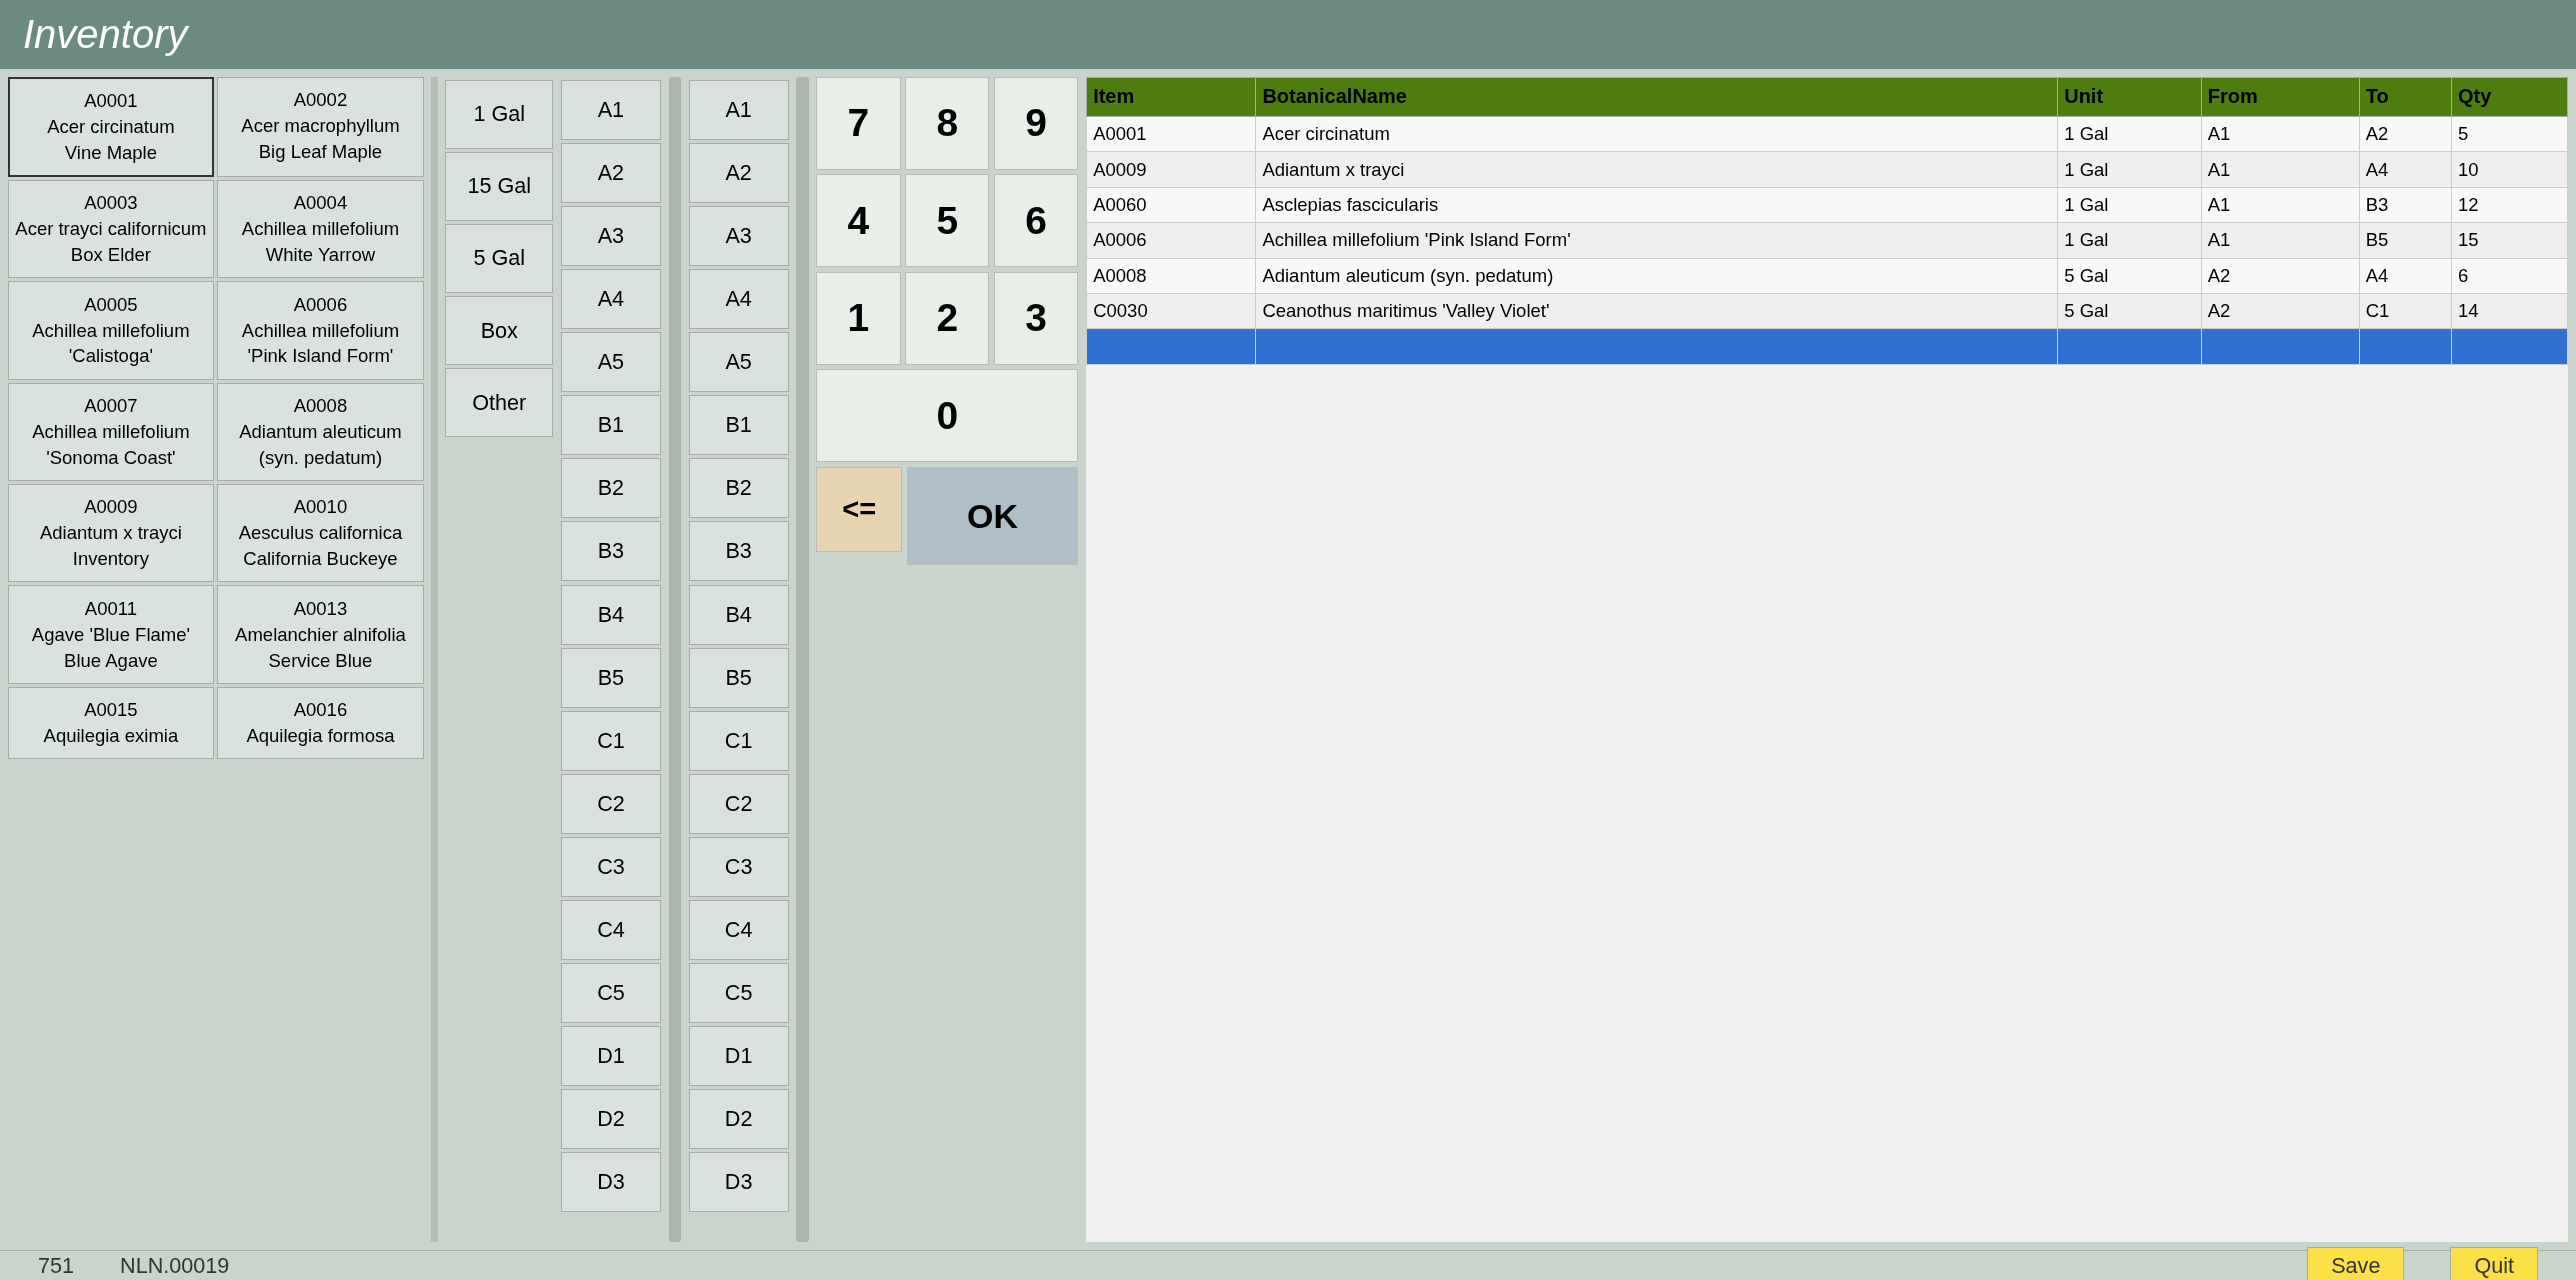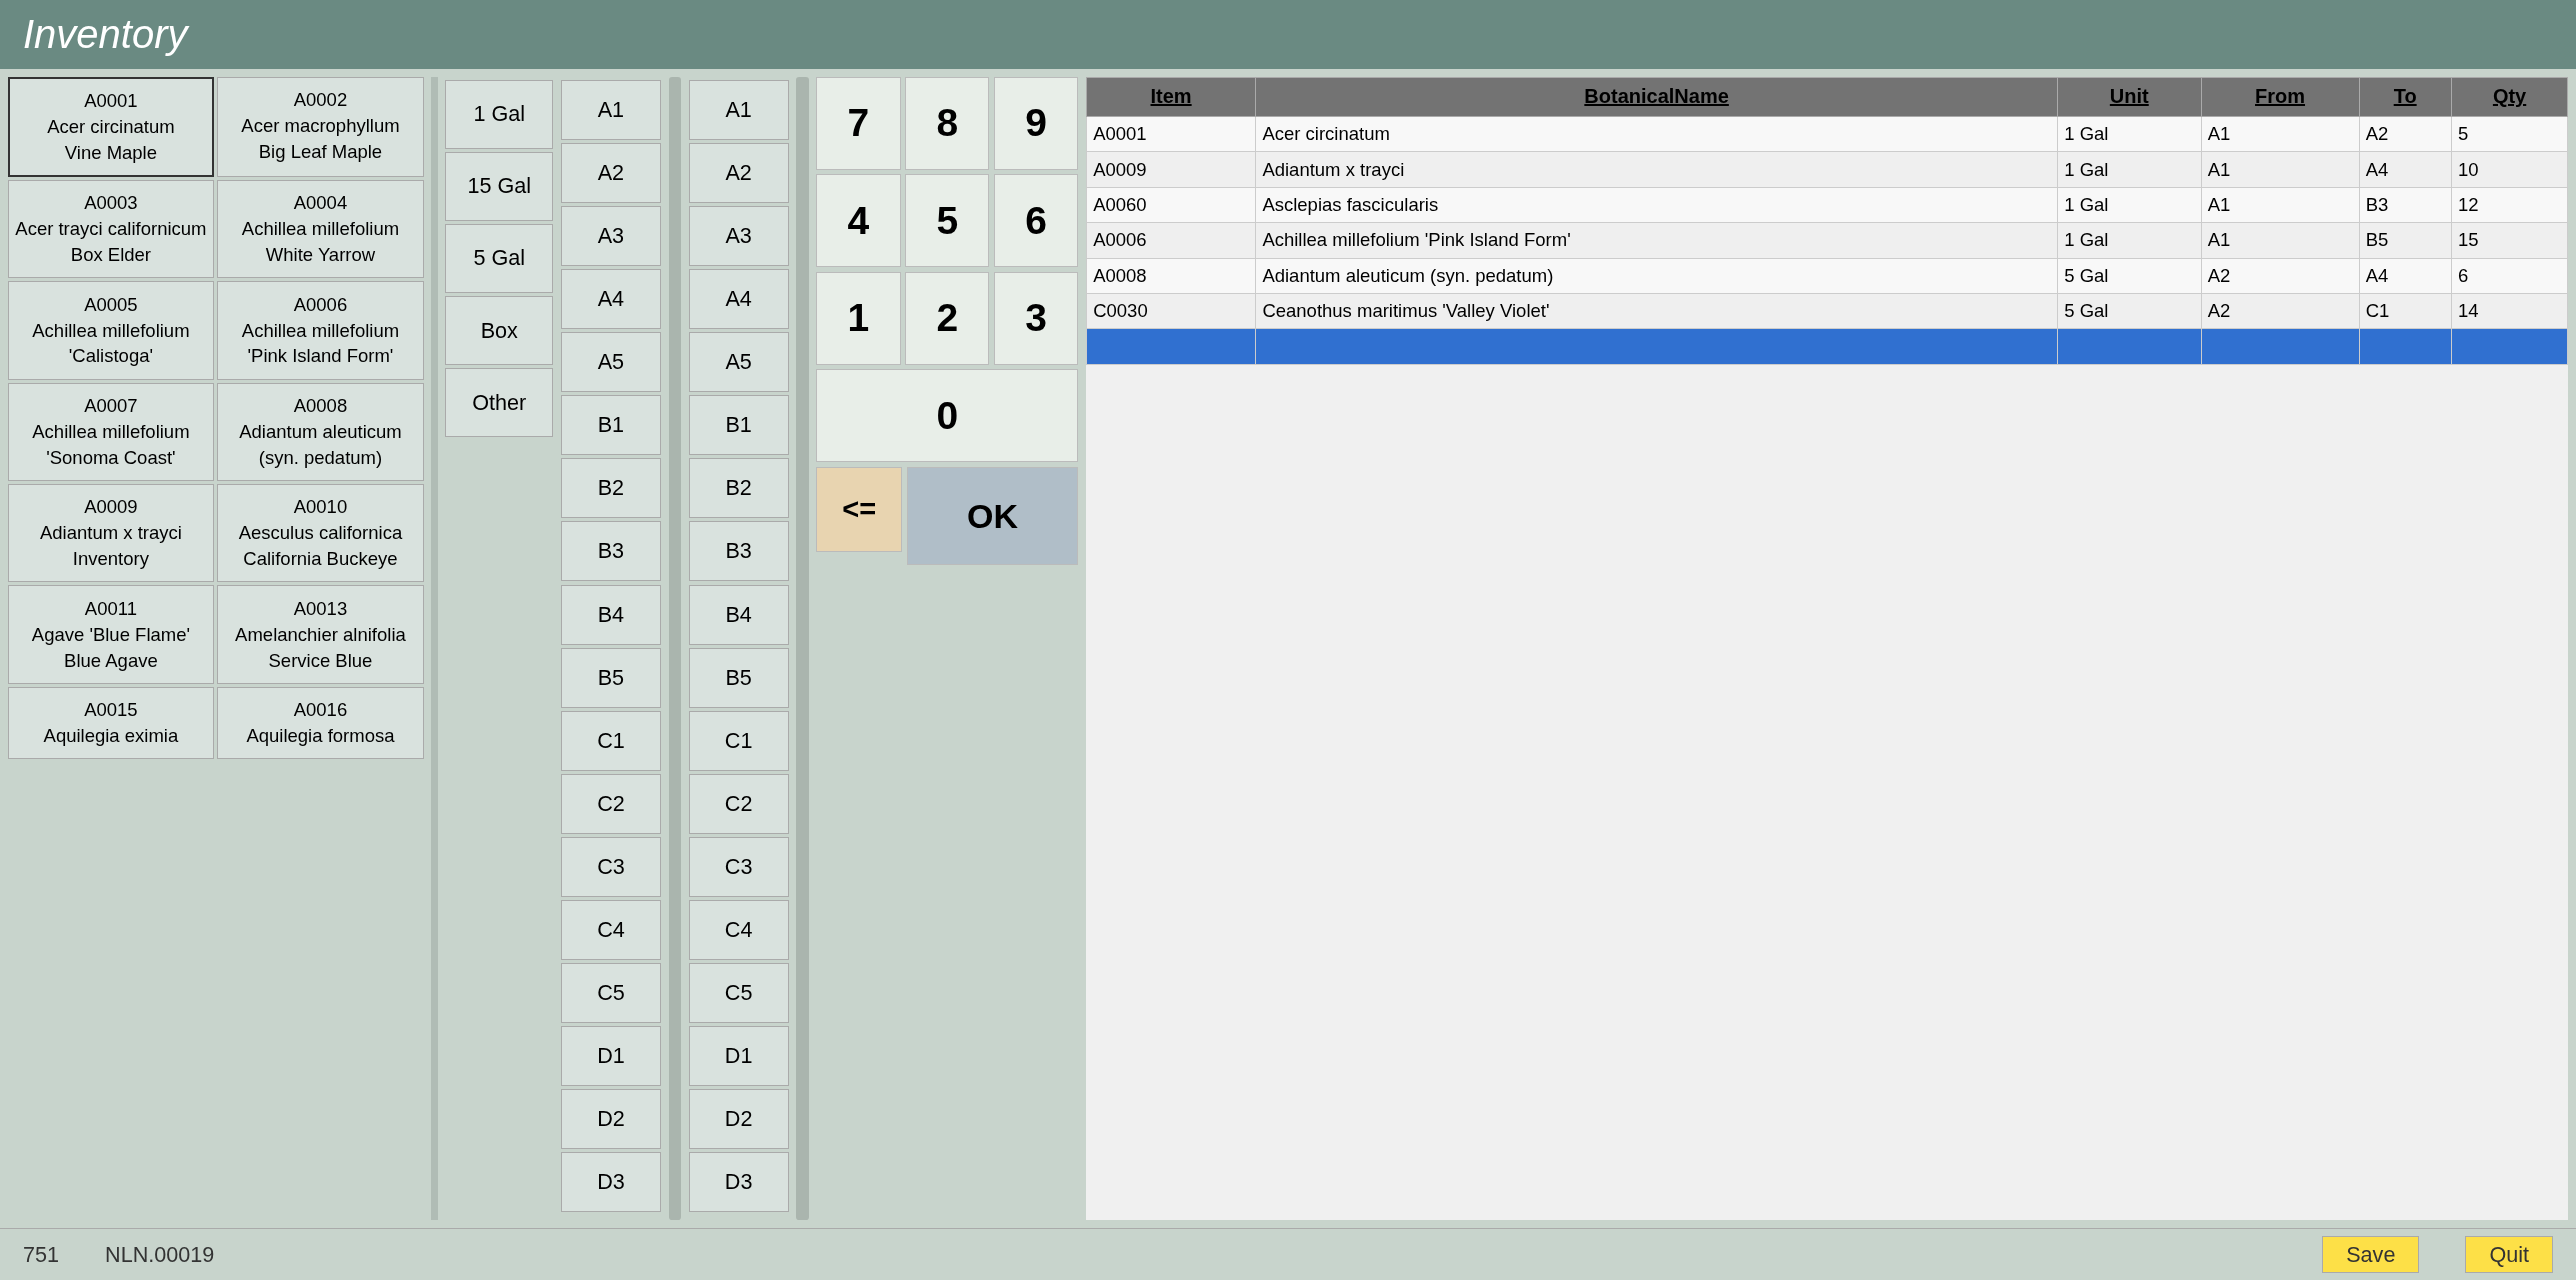--- a/index.html
+++ b/index.html
@@ -191,53 +191,52 @@
       flex: 1;
       background: #f0f0f0;
       overflow: hidden;
     }
     .inv-table {
       width: 100%;
       border-collapse: collapse;
       font-size: 20px;
     }
     .inv-table th {
-      background: #737373;
+      background: #4d7c0f;
       border: 0.8px solid #aaa;
       padding: 7.7px 6.2px;
-      text-align: center;
+      text-align: left;
       font-weight: bold;
       font-size: 20px;
-      text-decoration: underline;
     }
     .inv-table td {
       border: 0.8px solid #ccc;
       padding: 6.2px;
       background: #f8f8f8;
       font-size: 18.5px;
     }
     .inv-table tr.highlighted td {
       background: #3070d0;
       color: #fff;
     }
     .inv-table tr:nth-child(even) td {
       background: #efefef;
     }
     .inv-table tr.highlighted:nth-child(even) td {
       background: #3070d0;
     }
 
     
     .footer {
-      height: 52px;
+      height: 30px;
       background: #c8d4cc;
       border-top: 0.8px solid #aaa;
       display: flex;
       align-items: center;
-      padding: 0 23px;
+      padding: 0 38px;
       gap: 46px;
     }
     .footer-item {
       font-size: 21.6px;
       color: #333;
     }
     .footer-spacer {
       flex: 1;
     }
     .footer-btn {

